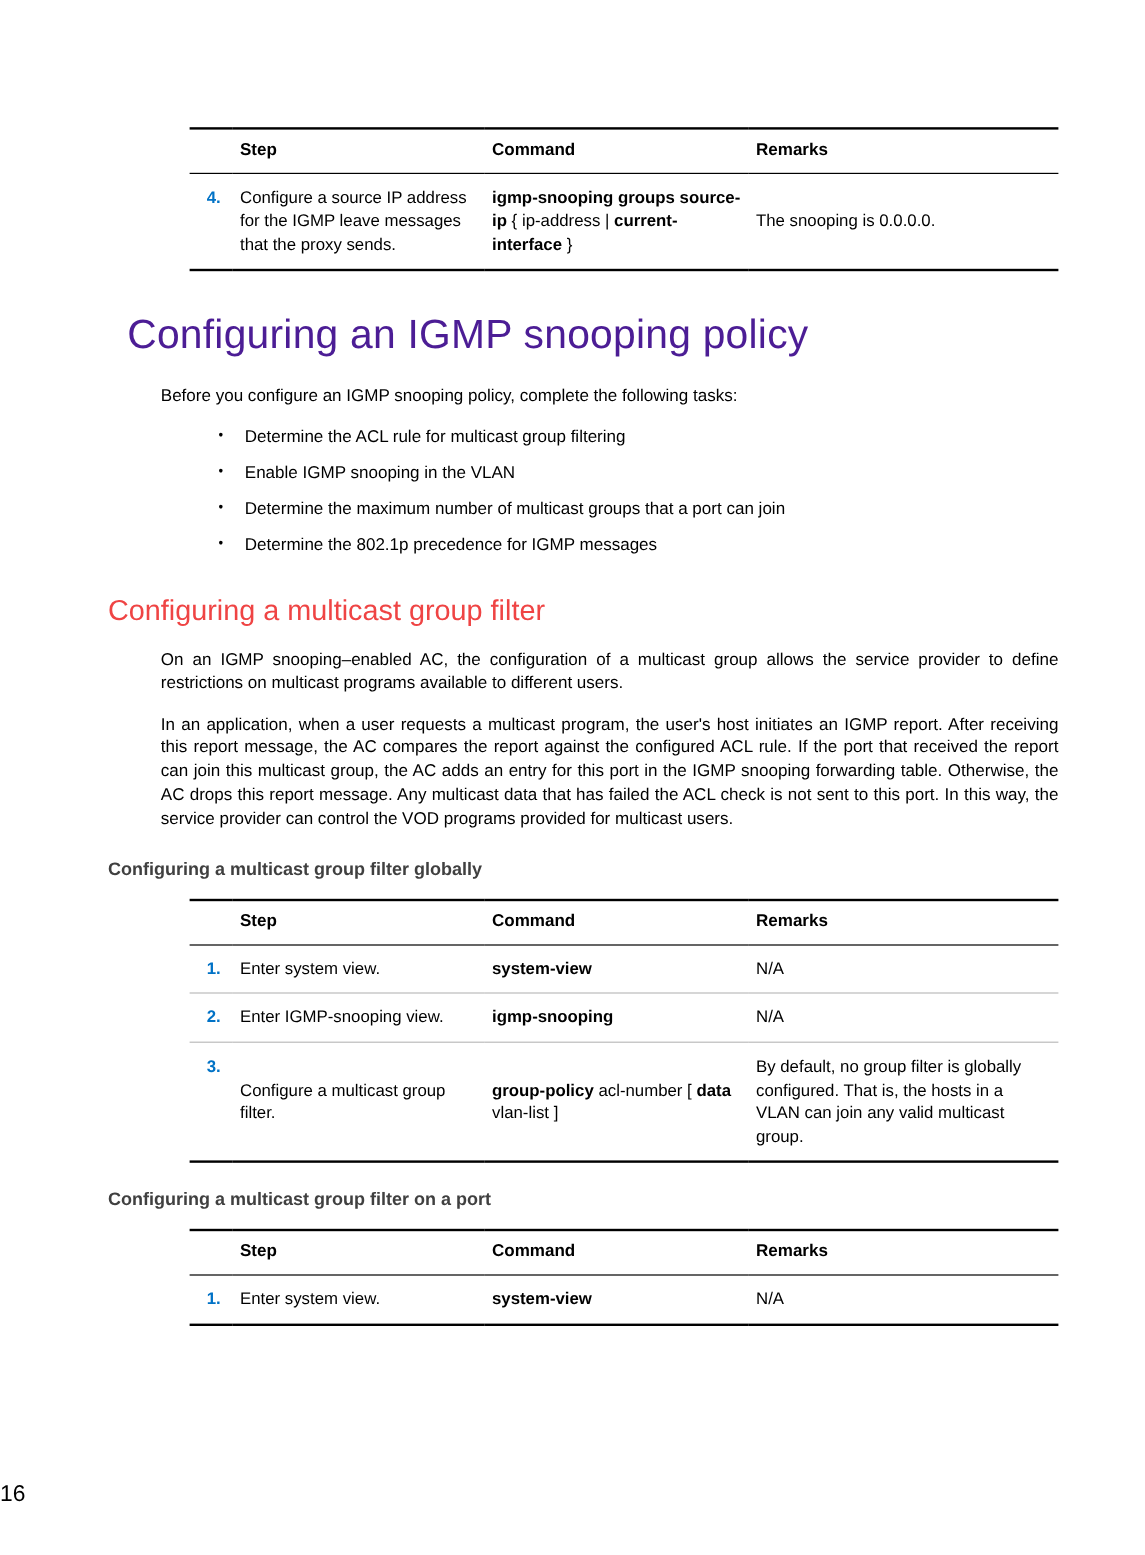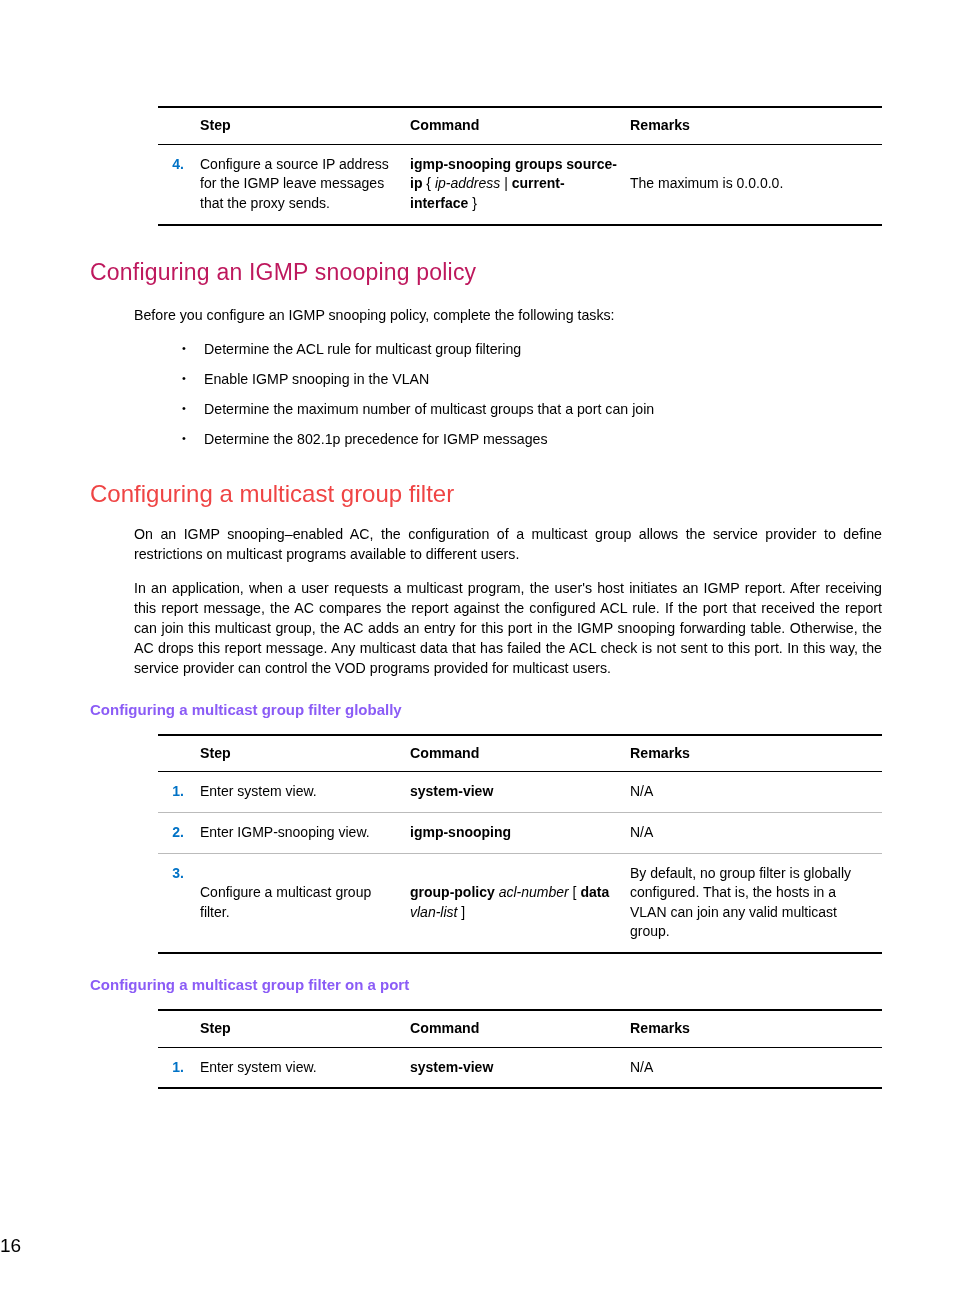--- a/index.html
+++ b/index.html
@@ -15,36 +15,36 @@
   .page {
     width: 954px;
     min-height: 1296px;
     margin: 0 auto;
     padding: 100px 72px 40px 90px;
     position: relative;
   }
   h1 {
     font-family: Arial, Helvetica, sans-serif;
     font-weight: normal;
-    color: #be185d;
-    font-size: 23px;
-    margin: 30px 0 18px 0;
+    color: #4c1d95;
+    font-size: 34px;
+    margin: 30px 0 18px 16px;
     letter-spacing: 0.2px;
   }
   h2 {
     font-family: Arial, Helvetica, sans-serif;
     font-weight: normal;
     color: #ef4444;
     font-size: 24px;
     margin: 28px 0 12px 0;
   }
   h3 {
     font-family: Arial, Helvetica, sans-serif;
     font-weight: bold;
-    color: #8b5cf6;
+    color: #404040;
     font-size: 15px;
     margin: 20px 0 14px 0;
   }
   .intro, .body-text {
     margin-left: 44px;
     font-size: 14.2px;
   }
   .body-text {
     text-align: justify;
     margin-bottom: 14px;
@@ -100,21 +100,21 @@
     width: 36px;
     text-align: right;
     color: #0072c6;
     font-weight: bold;
     padding-right: 10px !important;
     vertical-align: top !important;
   }
   .col-step { width: 210px; }
   .col-cmd  { width: 220px; }
   .cmd-b { font-weight: bold; }
-  .cmd-i { font-style: italic; }
+  .cmd-i { }
   .page-num {
     position: absolute;
     bottom: 36px;
     left: 0; right: 0;
     text-align: left;
     font-size: 19px;
   }
 </style>
 </head>
 <body>
@@ -128,21 +128,21 @@
         <th class="col-step">Step</th>
         <th class="col-cmd">Command</th>
         <th>Remarks</th>
       </tr>
     </thead>
     <tbody id="t1-body">
         <tr>
           <td class="col-num">4.</td>
           <td class="col-step">Configure a source IP address for the IGMP leave messages  that the proxy sends.</td>
           <td class="col-cmd"><span><span class="cmd-b">igmp-snooping groups source-ip</span><span> </span><span>{ </span><span class="cmd-i">ip-address</span><span> | </span><span class="cmd-b">current-interface</span><span> }</span></span></td>
-          <td>The maximum is 0.0.0.0.</td>
+          <td>The snooping is 0.0.0.0.</td>
         </tr>
       </tbody>
   </table>
 
   <h1>Configuring an IGMP snooping policy</h1>
   <p class="intro">Before you configure an IGMP snooping policy, complete the following tasks:</p>
   <ul class="bullets" id="bullets">
       <li>Determine the ACL rule for multicast group filtering</li>
       <li>Enable IGMP snooping in the VLAN</li>
       <li>Determine the maximum number of multicast groups that a port can join</li>

